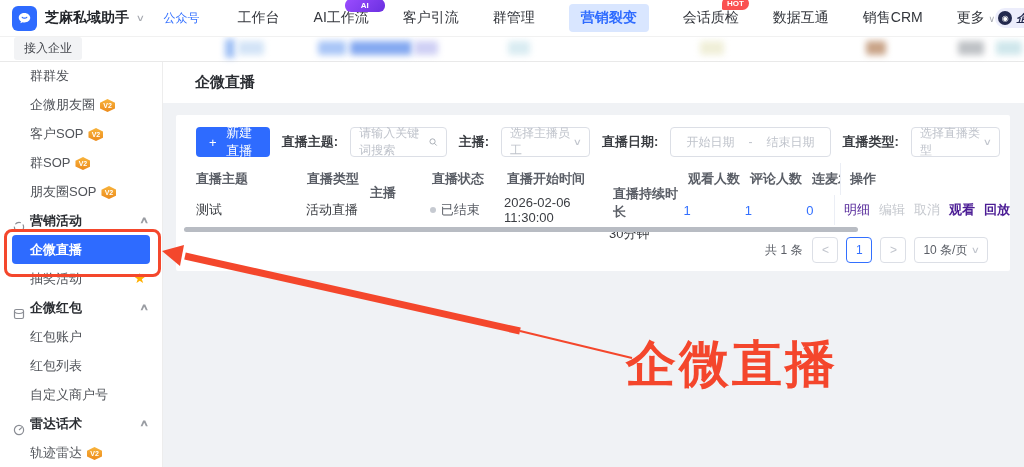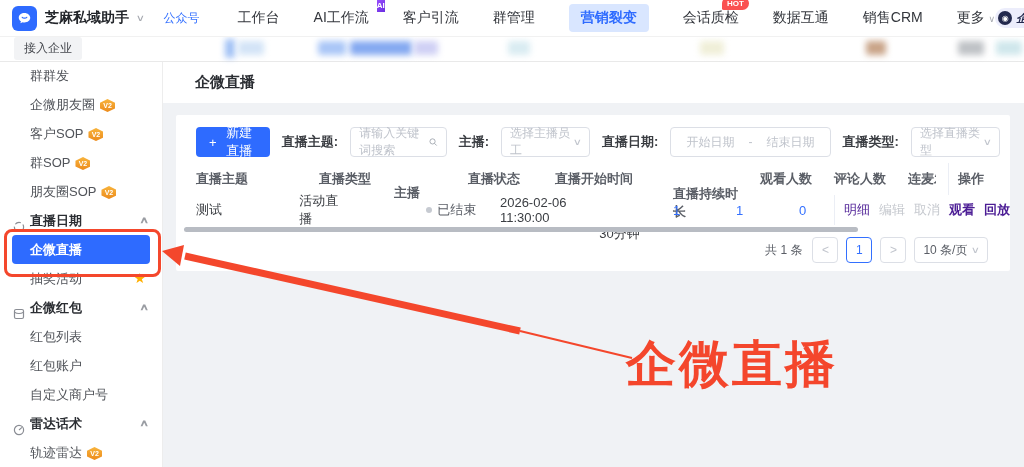--- a/index.html
+++ b/index.html
@@ -12,21 +12,21 @@
   .logo-wrap{display:flex;align-items:center;gap:8px;padding-left:12px;flex:0 0 auto;}
   .logo-ic{width:25px;height:25px;border-radius:6px;background:#2e6bff;display:flex;
            align-items:center;justify-content:center;}
   .logo-name{font-size:14px;font-weight:700;color:#23262b;}
   .chev{font-size:9px;color:#a6a9b0;transform:scaleX(1.4);}
   .acct{font-size:12px;color:#3370ff;margin-left:12px;}
   .nav-items{display:flex;align-items:center;gap:34px;margin-left:38px;flex:1 0 auto;}
   .nav-it{font-size:14px;color:#33363c;position:relative;white-space:nowrap;cursor:pointer;}
   .nav-it.active{background:#d9e6ff;color:#2e6bff;border-radius:4px;padding:5px 12px;font-weight:600;}
   .bdg-ai{position:absolute;top:-10px;right:-16px;background:linear-gradient(135deg,#9b4dff,#6a2fe0);
-          color:#fff;font-size:8px;font-weight:700;border-radius:0;padding:2px 0;}
+          color:#fff;font-size:8px;font-weight:700;border-radius:6px;padding:2px 16px;}
   .bdg-hot{position:absolute;top:-12px;right:-10px;background:#fa5151;color:#fff;font-size:8px;
            font-weight:700;border-radius:7px 7px 7px 2px;padding:2px 5px;}
   .nav-right{display:flex;align-items:center;gap:8px;padding-right:18px;flex:0 0 auto;}
   .plan-pill{display:flex;align-items:center;gap:4px;background:#ecedfb;border-radius:11px;
              height:20px;padding:0 8px 0 3px;}
   .plan-ic{width:14px;height:14px;border-radius:50%;background:#23294d;display:flex;align-items:center;
            justify-content:center;color:#fff;font-size:8px;}
   .plan-txt{font-size:11px;font-weight:700;font-style:italic;color:#23294d;}
   
   .subbar{position:absolute;left:0;top:36px;width:1024px;height:25px;background:#fff;
@@ -59,21 +59,21 @@
                font-family:"Liberation Sans",sans-serif;}
   .f-label{font-size:13px;font-weight:600;color:#3a3d42;white-space:nowrap;}
   .inputbox{height:28px;border:1px solid #dcdfe6;border-radius:4px;display:flex;align-items:center;
             padding:0 8px;font-size:12px;color:#bfc3cb;gap:4px;background:#fff;}
   .in-theme{width:106px;}
   .in-anchor{width:96px;justify-content:space-between;}
   .in-date{width:192px;justify-content:center;gap:14px;}
   .in-type{width:96px;justify-content:space-between;}
   .sel-chev{font-size:9px;color:#c0c4cc;transform:scaleX(1.4);}
   
-  .t-head,.t-row{position:absolute;left:20px;right:0;display:flex;align-items:center;gap:12px;}
+  .t-head,.t-row{position:absolute;left:20px;right:0;display:flex;align-items:center;}
   .t-head{top:48px;height:32px;font-size:13px;color:#5a5e66;font-weight:600;}
   .t-row{top:80px;height:30px;font-size:13px;color:#3a3d42;}
   .c1{width:111px;}.c2{width:63px;}.c3{width:62px;margin-top:28px;}.c4{width:75px;}.c5{width:106px;}
   .c6{width:75px;margin-top:47px;}.c7{width:62px;}.c8{width:62px;}
   .c9{width:28px;overflow:hidden;white-space:nowrap;}
   .c10{flex:1;border-left:1px solid #ebeef5;padding-left:9px;height:32px;display:flex;
        align-items:center;gap:9px;}
   .t-row .c10{height:30px;}
   .num-link{color:#3370ff;cursor:pointer;}
   .dot{display:inline-block;width:6px;height:6px;border-radius:50%;background:#c6cad1;margin-right:5px;
@@ -154,35 +154,35 @@
 <div class="sidebar">
   <div class="side-it">群群发</div>
   <div class="side-it"><span>企微朋友圈</span><span class="v2badge">V2</span></div>
   <div class="side-it"><span>客户SOP</span><span class="v2badge">V2</span></div>
   <div class="side-it"><span>群SOP</span><span class="v2badge">V2</span></div>
   <div class="side-it"><span>朋友圈SOP</span><span class="v2badge">V2</span></div>
   <div class="side-it section">
     <span class="sec-ic"><svg width="12" height="12" viewBox="0 0 12 12">
           <circle cx="6" cy="6" r="4.6" fill="none" stroke="#8a8d94" stroke-width="1.2" stroke-dasharray="6 2.5"></circle>
         </svg></span>
-    <span>直播日期</span>
+    <span>营销活动</span>
     <span class="sec-caret">∧</span>
   </div>
   <div class="side-it active">企微直播</div>
   <div class="side-it"><span>抽奖活动</span><span class="star-ic">★</span></div>
   <div class="side-it section">
     <span class="sec-ic"><svg width="12" height="12" viewBox="0 0 12 12">
           <rect x="1.5" y="1.5" width="9" height="9" rx="1.5" fill="none" stroke="#8a8d94" stroke-width="1.2"></rect>
           <path d="M1.5 4.2c2.8 1.6 6.2 1.6 9 0" fill="none" stroke="#8a8d94" stroke-width="1.1"></path>
         </svg></span>
     <span>企微红包</span>
     <span class="sec-caret">∧</span>
   </div>
+  <div class="side-it">红包账户</div>
   <div class="side-it">红包列表</div>
-  <div class="side-it">红包账户</div>
   <div class="side-it">自定义商户号</div>
   <div class="side-it section">
     <span class="sec-ic"><svg width="12" height="12" viewBox="0 0 12 12">
           <circle cx="6" cy="6" r="4.6" fill="none" stroke="#8a8d94" stroke-width="1.2"></circle>
           <path d="M6 6L9 3.4" stroke="#8a8d94" stroke-width="1.1"></path>
         </svg></span>
     <span>雷达话术</span>
     <span class="sec-caret">∧</span>
   </div>
   <div class="side-it"><span>轨迹雷达</span><span class="v2badge">V2</span></div>

